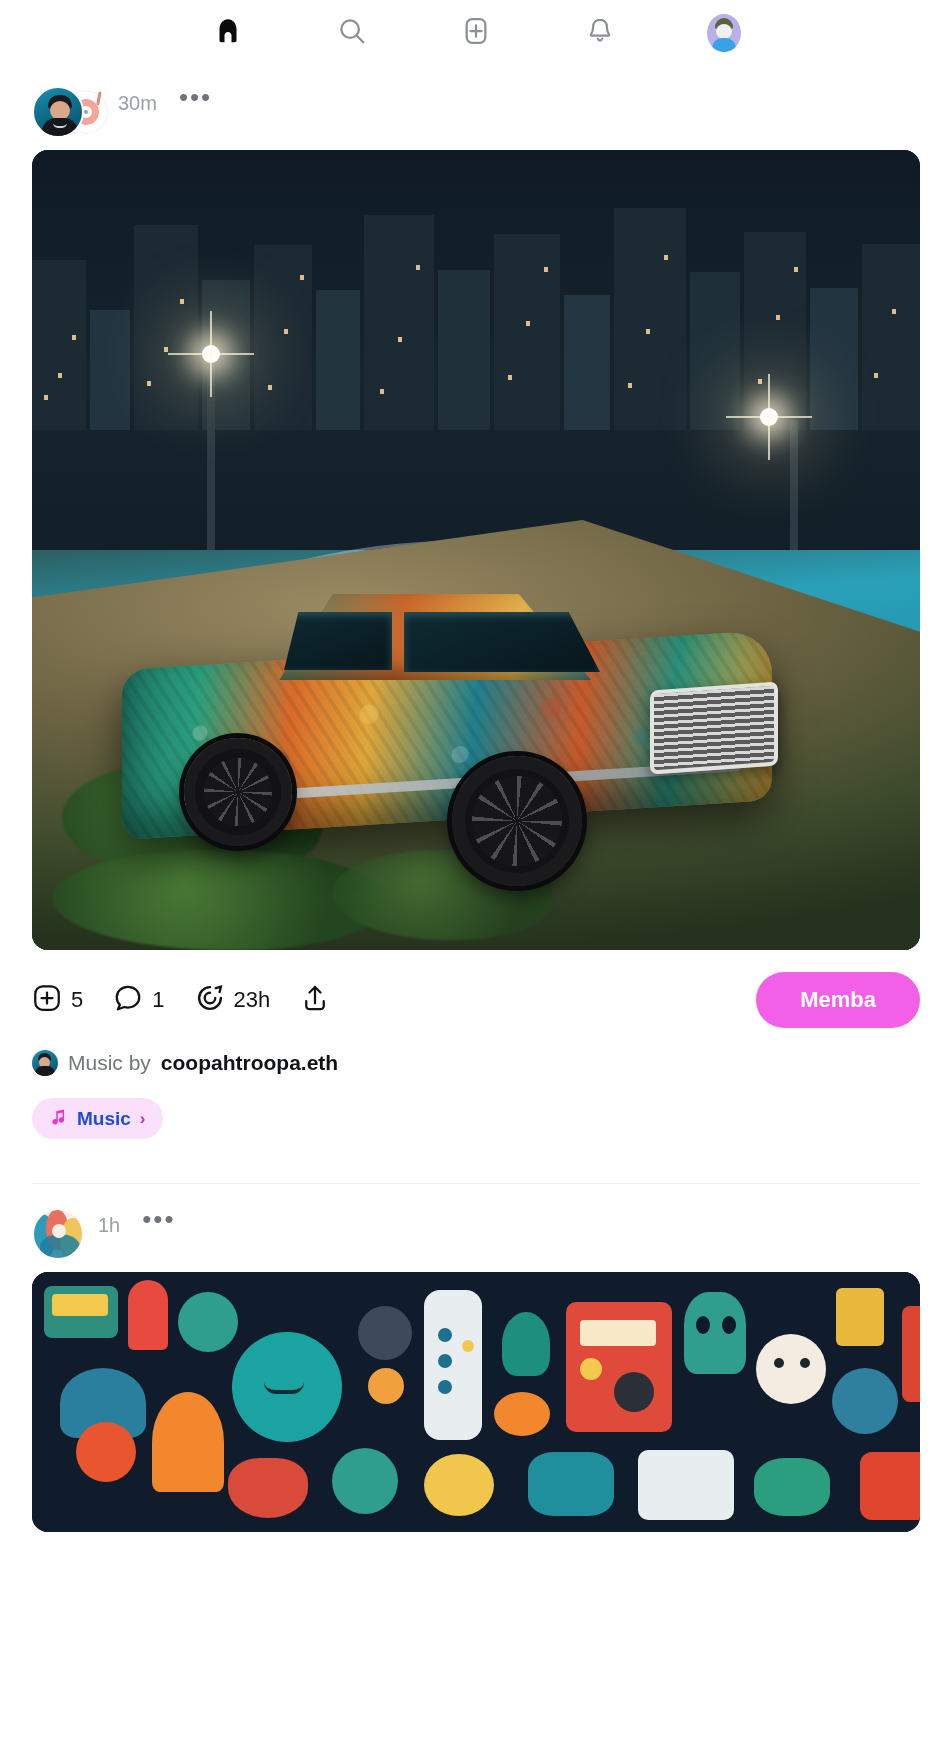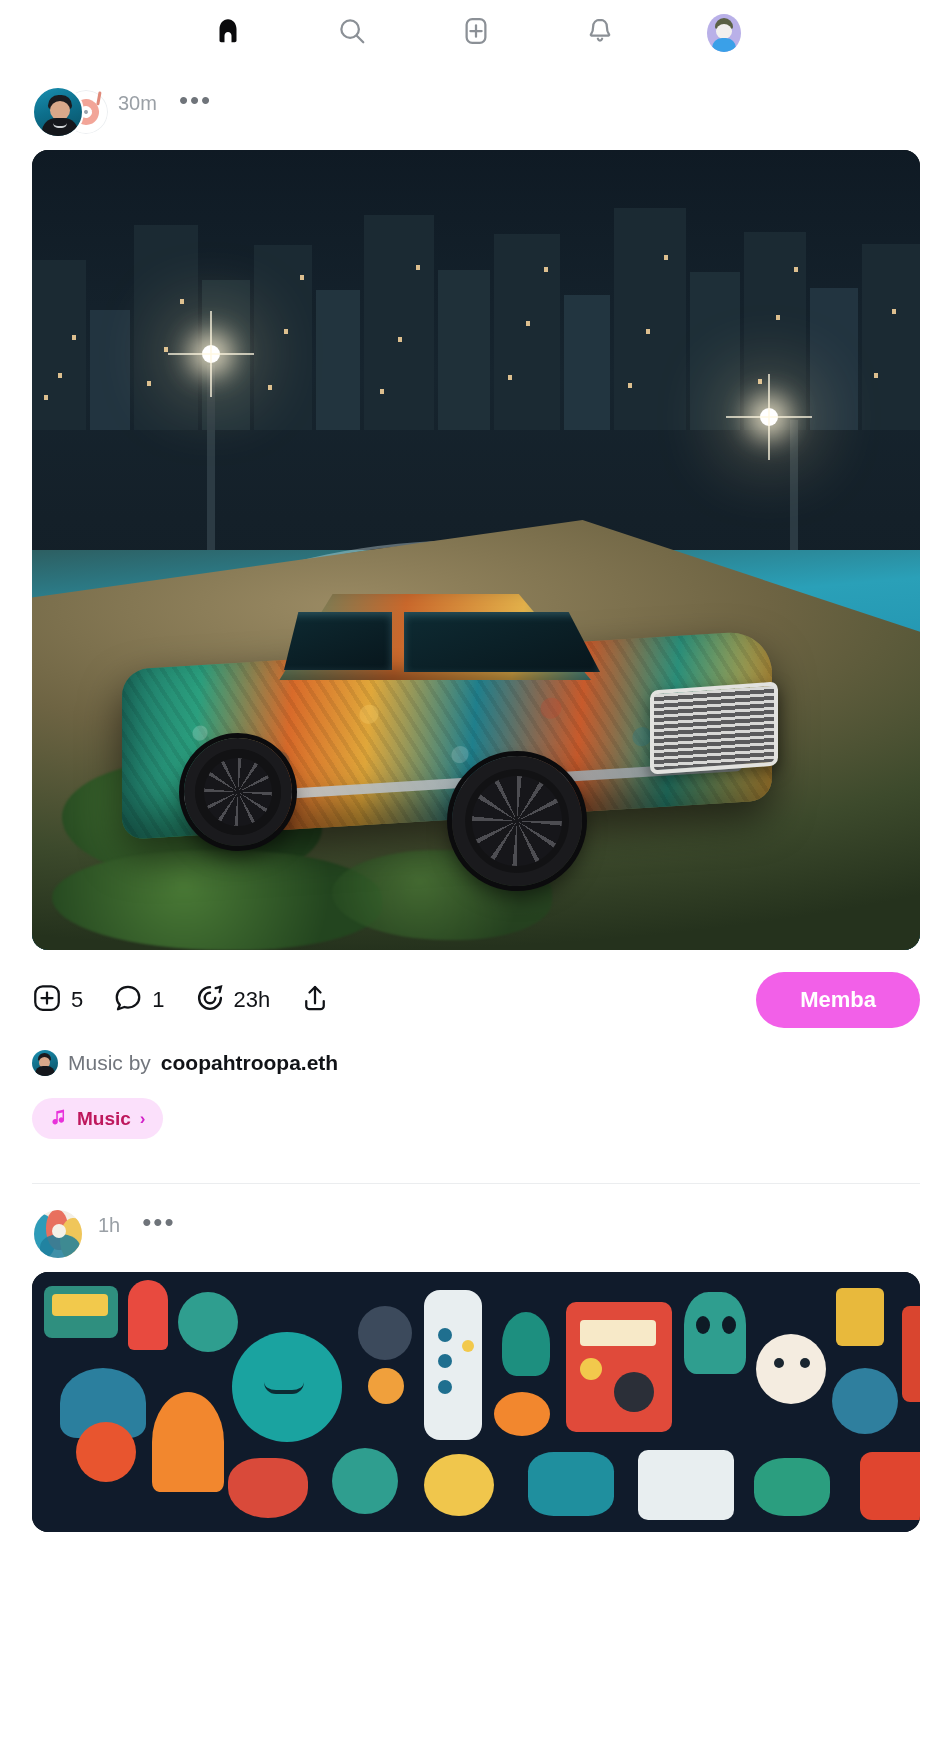--- a/index.html
+++ b/index.html
@@ -119,21 +119,21 @@
     color: #2563eb;
     font-weight: 600;
     font-size: 18px;
     border-radius: 7px;
     padding: 1px 7px;
     line-height: 22px;
     vertical-align: 2px;
     margin: 0 2px;
   }
   .head-right {
-    display: flex; align-items: center; gap: 22px;
+    display: flex; gap: 22px;
     padding-top: 8px;
     flex: 0 0 auto;
   }
   .ts { color: #9aa0a6; font-size: 20px; }
   .dots {
     color:#6f747a; font-size: 26px; letter-spacing: 2px; line-height: 10px;
     cursor:pointer; padding-bottom:8px;
   }
 
   
@@ -305,21 +305,21 @@
   .caption .txt { color:#6f747a; }
 
   .tag-row { padding: 22px 0 0 0; }
   .tag-pill {
     display:inline-flex; align-items:center; gap:9px;
     background:#fbe0fb;
     border-radius: 999px;
     padding: 9px 17px;
     cursor:pointer;
   }
-  .tag-pill .tlabel { color:#be185d; font-weight:700; font-size:19px; }
+  .tag-pill .tlabel { color:#1d4ed8; font-weight:700; font-size:19px; }
   .tag-pill .tchev { color:#d321c9; font-size:17px; font-weight:600; }
 
   .divider {
     height:1px; background:#ebedef; margin: 44px 32px 0 32px;
   }
 </style>
 </head>
 <body>
 
 <div class="topnav">

